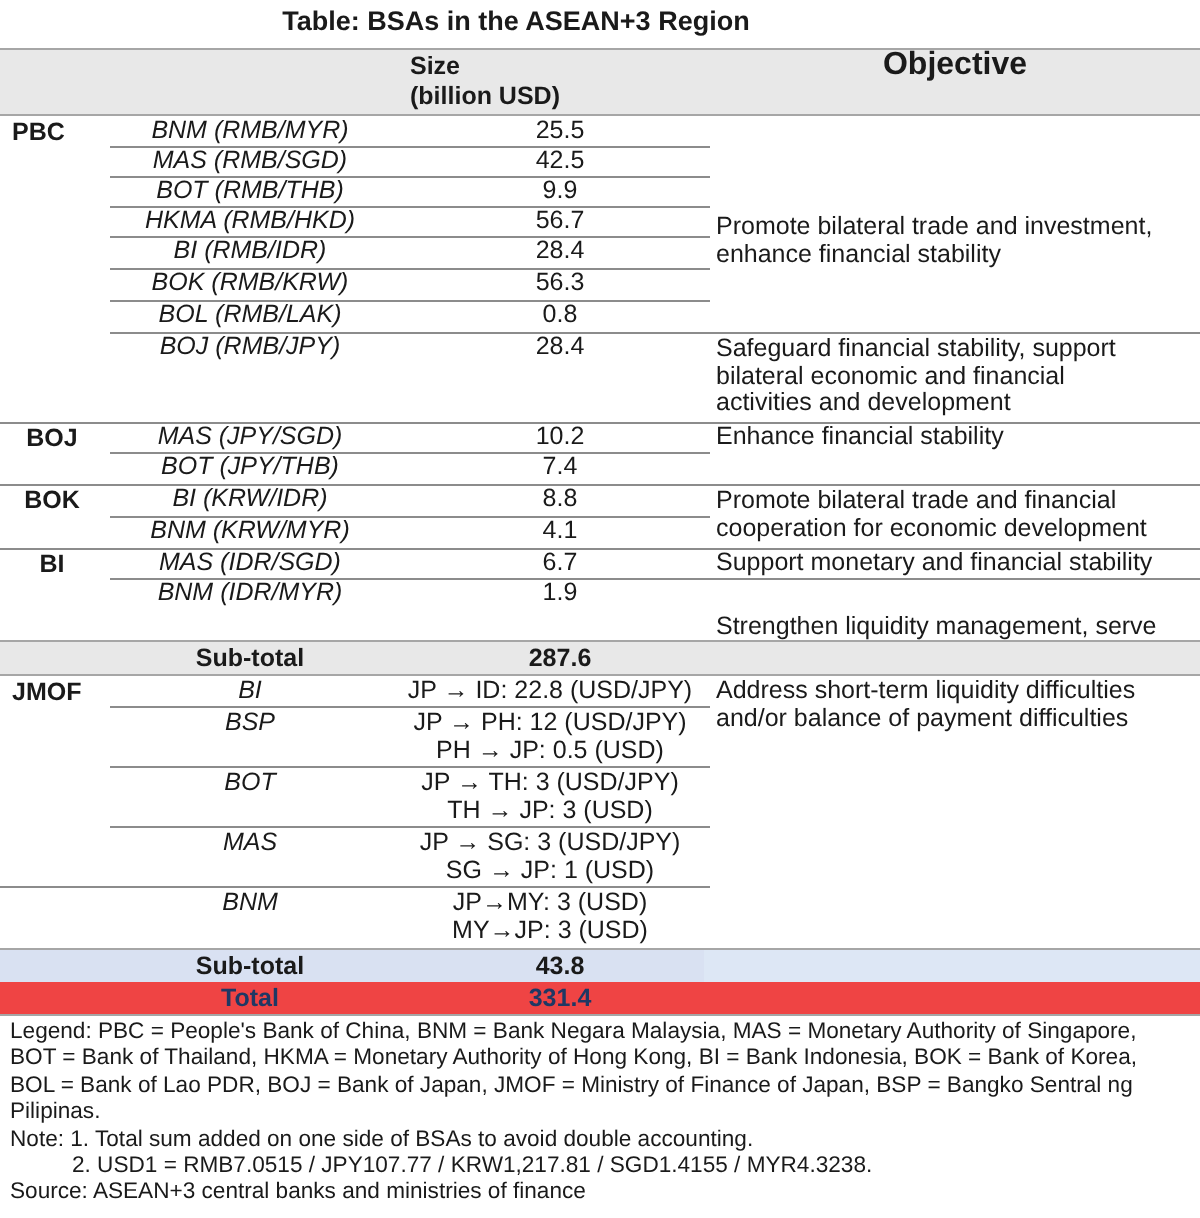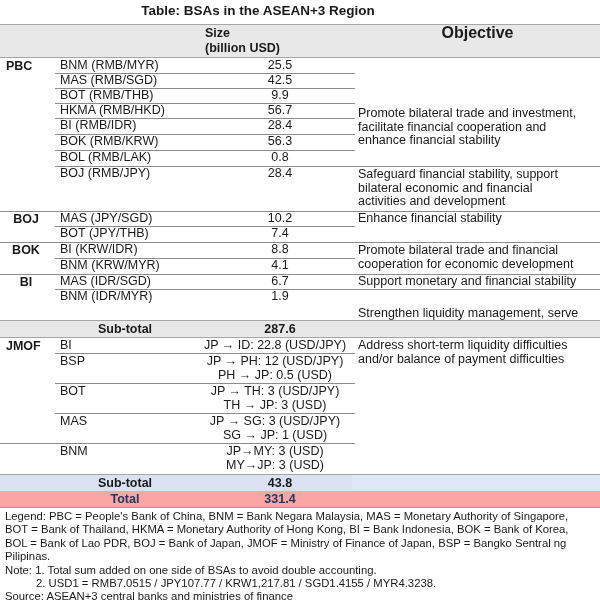--- a/index.html
+++ b/index.html
@@ -21,21 +21,21 @@
     position: absolute; left: 205px; width: 150px; top: 1px;
     text-align: left; font-weight: bold; font-size: 12.5px; line-height: 14.5px;
   }
   .hdr .obj {
     position: absolute; left: 355px; width: 245px; top: 1px;
     text-align: center; font-weight: bold; font-size: 16px; line-height: 14.5px;
   }
   .row { position: absolute; font-size: 12.5px; line-height: 13.5px; }
   .grp { position: absolute; left: 6px; font-weight: bold; font-size: 12.5px; }
   .grp.c { left: 6px; width: 40px; text-align: center; }
-  .inst { position: absolute; left: 60px; width: 130px; font-size: 12.5px; }
+  .inst { position: absolute; left: 60px; width: 130px; text-align: center; font-size: 12.5px; font-style: italic; }
   .val  { position: absolute; left: 205px; width: 150px; text-align: center; font-size: 12.5px; }
   .valL { position: absolute; left: 195px; width: 160px; text-align: center; font-size: 12.5px; }
   .objt { position: absolute; left: 358px; width: 242px; font-size: 12.5px; line-height: 13.6px; }
   .hl { position: absolute; height: 1px; background: #8c8c8c; }
   .band { position: absolute; left: 0; width: 600px; }
   .band .lbl { position: absolute; left: 60px; width: 130px; text-align: center; font-weight: bold; font-size: 12.5px; top: 1px; }
   .band .num { position: absolute; left: 205px; width: 150px; text-align: center; font-weight: bold; font-size: 12.5px; top: 1px; }
   .foot { position: absolute; left: 5px; width: 595px; font-size: 11.3px; line-height: 13.4px; color: #1a1a1a; }
   .foot div { white-space: nowrap; }
 </style>
@@ -90,21 +90,20 @@
     <div class="val">0.8</div>
   </div>
   <div class="hl" style="top:166px;left:55px;width:545px;"></div>
   <div class="row" style="top:167px;left:0;width:600px;">
     <div class="inst">BOJ (RMB/JPY)</div>
     <div class="val">28.4</div>
   </div>
 
   <div class="objt" style="top:59px;margin-top:48px;">
     <div>Promote bilateral trade and investment,</div>
-    <div>facilitate financial cooperation and</div>
     <div>enhance financial stability</div>
   </div>
   <div class="objt" style="top:168px;">
     <div>Safeguard financial stability, support</div>
     <div>bilateral economic and financial</div>
     <div>activities and development</div>
   </div>
 </div>
 
 <div class="hl" style="top:211px;left:0;width:600px;"></div>
@@ -220,21 +219,21 @@
     <div>and/or balance of payment difficulties</div>
   </div>
 </div>
 
 <div class="band" style="top:474px;height:16px;background:#dde7f5;border-top:1px solid #a6a6a6;border-bottom:1px solid #a6a6a6;">
   <div style="position:absolute;left:0;top:0;width:352px;height:16px;background:#d9e1f2;"></div>
   <div class="lbl">Sub-total</div>
   <div class="num">43.8</div>
 </div>
 
-<div class="band" style="top:491px;height:16px;background:#fca5a5;border-bottom:1px solid #a6a6a6;color:#1f3864;">
+<div class="band" style="top:491px;height:16px;background:#ef4444;border-bottom:1px solid #a6a6a6;color:#1f3864;">
   <div class="lbl">Total</div>
   <div class="num">331.4</div>
 </div>
 
 <div class="foot" style="top:510px;">
   <div>Legend: PBC = People's Bank of China, BNM = Bank Negara Malaysia, MAS = Monetary Authority of Singapore,</div>
   <div>BOT = Bank of Thailand, HKMA = Monetary Authority of Hong Kong, BI = Bank Indonesia, BOK = Bank of Korea,</div>
   <div>BOL = Bank of Lao PDR, BOJ = Bank of Japan, JMOF = Ministry of Finance of Japan, BSP = Bangko Sentral ng</div>
   <div>Pilipinas.</div>
   <div>Note: 1. Total sum added on one side of BSAs to avoid double accounting.</div>

